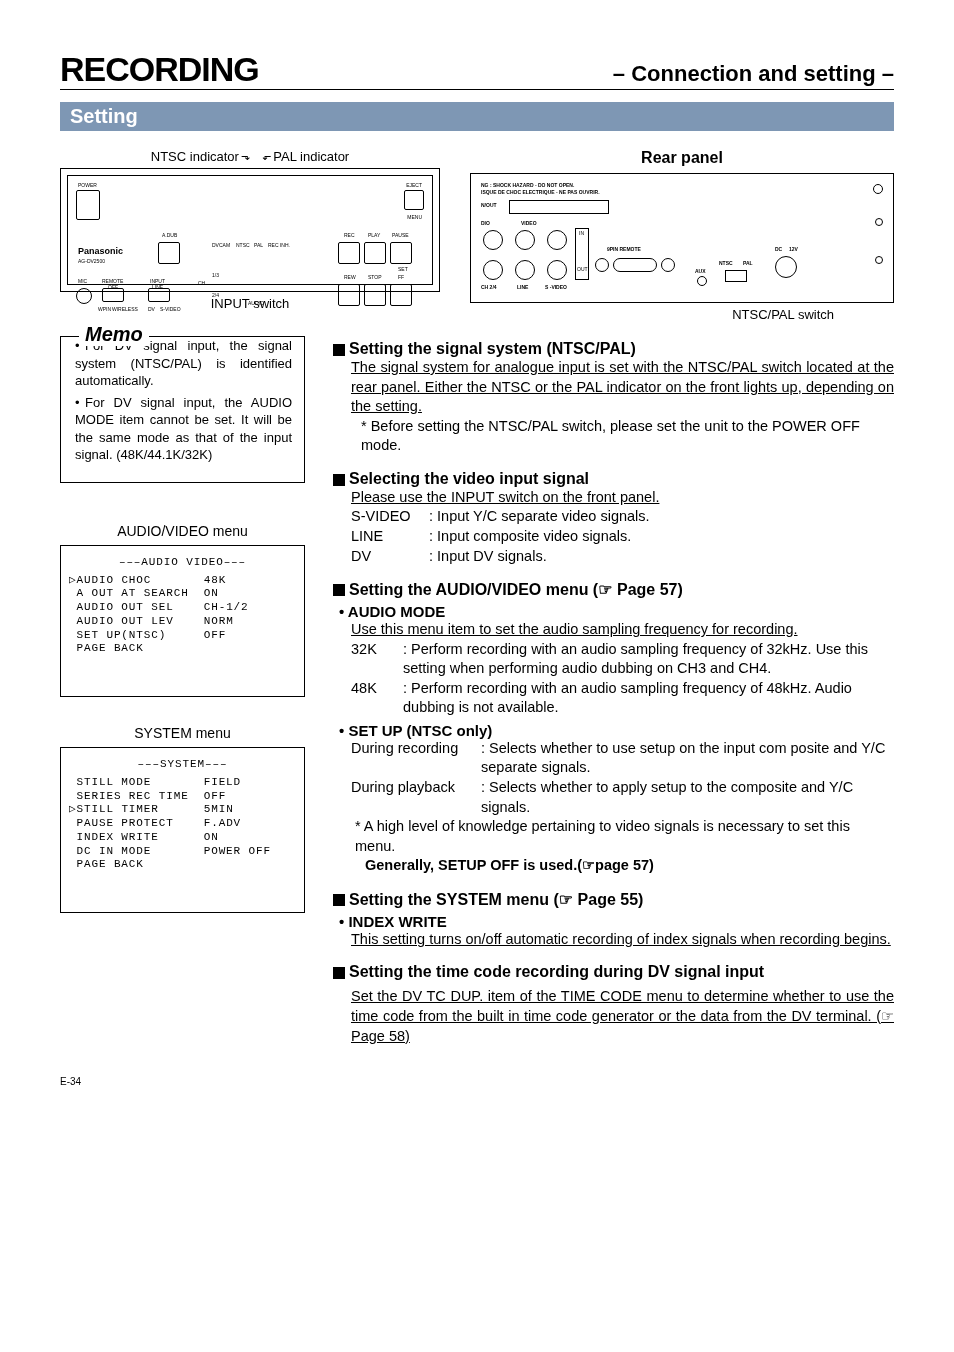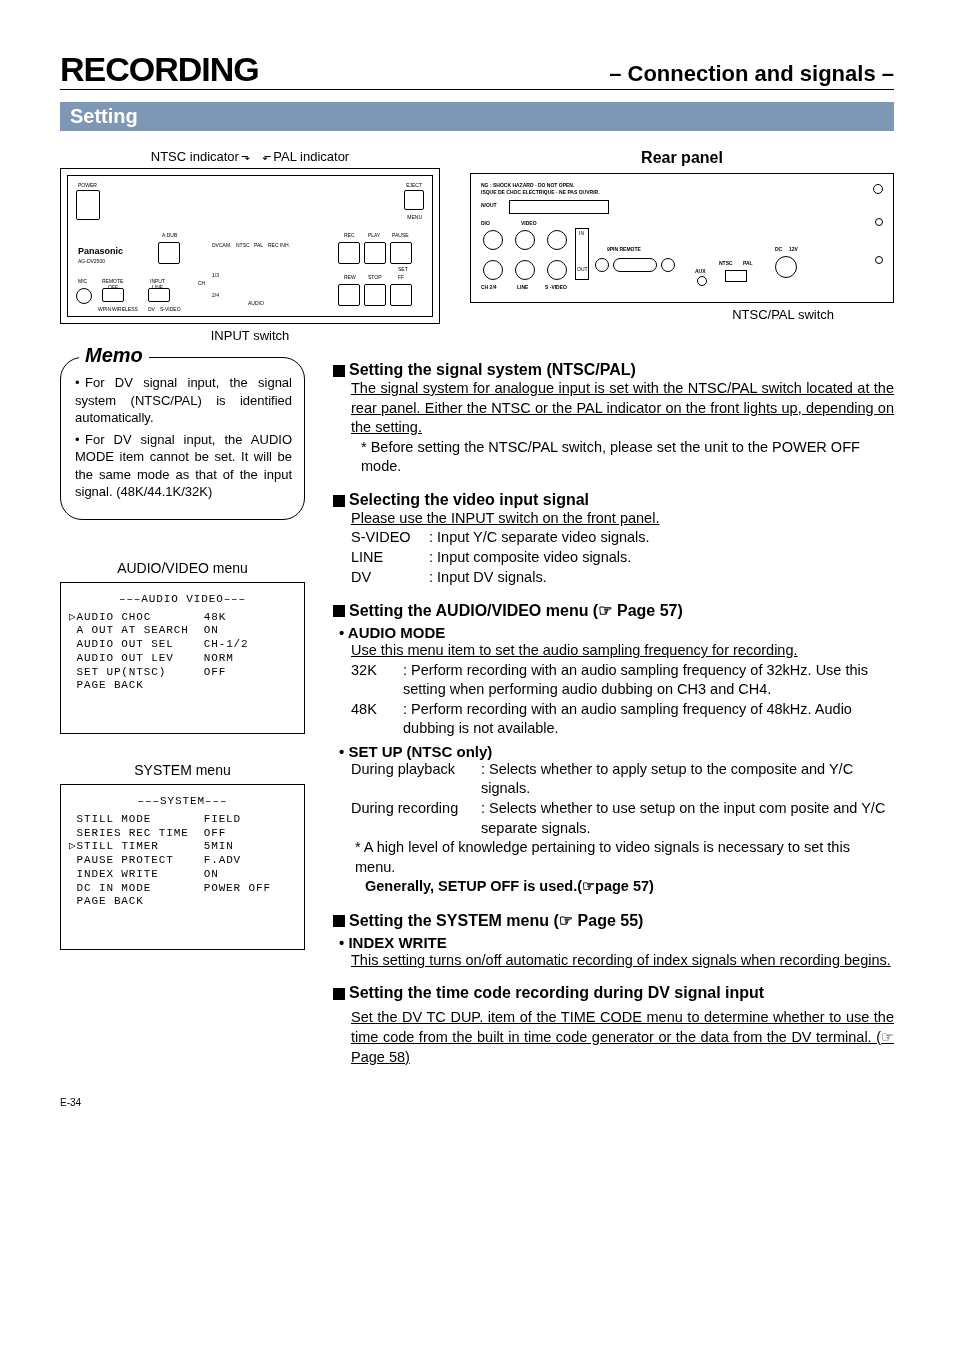--- a/index.html
+++ b/index.html
@@ -11,32 +11,32 @@
     margin: 0 auto;
     padding: 50px 60px 40px 60px;
     font-size: 14px;
   }
   .page-header { display: flex; align-items: baseline; justify-content: space-between; border-bottom: 1px solid #000; margin-bottom: 12px; }
   .page-title-left { font-family: "Arial Black", Arial, sans-serif; font-size: 34px; font-weight: 900; letter-spacing: -1px; }
   .page-title-right { font-family: "Arial Black", Arial, sans-serif; font-size: 22px; font-weight: 900; }
   .setting-bar { background: #7e97b4; color: #fff; font-weight: bold; font-size: 20px; padding: 3px 10px; margin-bottom: 18px; }
   .panels-row { display: flex; gap: 30px; align-items: flex-start; margin-bottom: 14px; }
   .panel-box { border: 1px solid #000; position: relative; }
-  .front-panel { width: 380px; height: 156px; }
+  .front-panel { width: 380px; height: 124px; }
   .rear-block { flex: 1; }
   .rear-title { text-align: center; font-weight: bold; font-size: 16px; margin-bottom: 6px; }
   .rear-panel { width: 100%; height: 130px; }
   .panel-callout { font-size: 13px; text-align: center; margin-top: 4px; }
   .indicators-row { display:flex; justify-content:center; gap:12px; font-size:13px; margin-bottom:4px; }
   .ind-item { display:flex; align-items:center; gap:2px;justify-content:center; }
   .ind-arrow { font-size:11px; }
   .body-row { display: flex; gap: 28px; }
   .left-col { width: 245px; flex-shrink: 0; }
   .right-col { flex: 1; }
-  .memo-box { border: 1px solid #000; border-radius: 22px; padding: 16px 12px 14px 14px; position: relative; margin-bottom: 40px; }
+  .memo-box { border: 1px solid #000; border-radius: 0; padding: 0 12px 14px 14px; position: relative; margin-bottom: 40px; }
   .memo-title { position: absolute; top: -14px; left: 18px; background: #fff; padding: 0 6px; font-size: 20px; font-weight: bold; font-style: italic; }
   .memo-box ul { list-style: none; }
   .memo-box li { font-size: 13px; line-height: 1.35; margin-bottom: 4px; text-align: justify; }
   .memo-bullet { display:inline-block; width:10px; }
   .menu-caption { text-align: center; font-size: 14px; margin-bottom: 6px; }
   .menu-screen { border: 1px solid #000; padding: 10px 8px 40px 8px; font-family: "Courier New", monospace; font-size: 11px; white-space: pre; line-height: 1.25; margin-bottom: 28px; letter-spacing: 0.08em; }
   .menu-screen .hdr { text-align: center; margin-bottom: 4px; }
   .rt-h { display: flex; align-items: flex-start; gap: 4px; font-weight: bold; font-size: 16px; margin-top: 4px; }
   .rt-h .sq { width: 12px; height: 12px; background:#000; margin-top: 4px; flex-shrink:0; }
   .rt-block { margin-left: 18px; font-size: 14.5px; line-height: 1.35; text-align: justify; text-decoration: underline; }
@@ -60,21 +60,21 @@
   .rp-circle { position:absolute; border:1px solid #000; border-radius:50%; }
   .rp-rect { position:absolute; border:1px solid #000; }
   .rp-label { position:absolute; font-size:5px; }
   .pana { position:absolute; font-weight:bold; font-size:9px; left:10px; top:70px; }
 </style>
 </head>
 <body>
 
 <div class="page-header">
   <span class="page-title-left">RECORDING</span>
-  <span class="page-title-right">– Connection and signals –</span>
+  <span class="page-title-right">– Connection and setting –</span>
 </div>
 
 <div class="setting-bar">Setting</div>
 
 <div class="panels-row">
   <div>
     <div class="indicators-row">
       <span class="ind-item">
           <span>NTSC indicator</span> 
           <span class="ind-arrow">⬎</span>
@@ -244,27 +244,27 @@
     <div class="def-row2">
         <span class="term">32K</span>
         <span>: Perform recording with an audio sampling frequency of 32kHz. Use this setting when performing audio dubbing on CH3 and CH4.</span>
       </div>
     <div class="def-row2">
         <span class="term">48K</span>
         <span>: Perform recording with an audio sampling frequency of 48kHz. Audio dubbing is not available.</span>
       </div>
     <div class="sub-bullet">• SET UP (NTSC only)</div>
     <div class="def-row3">
+        <span class="term">During recording</span>
+        <span>: Selects whether to use setup on the input com posite and Y/C separate signals.</span>
+      </div>
+    <div class="def-row3">
         <span class="term">During playback</span>
         <span>: Selects whether to apply setup to the composite and Y/C signals.</span>
       </div>
-    <div class="def-row3">
-        <span class="term">During recording</span>
-        <span>: Selects whether to use setup on the input com posite and Y/C separate signals.</span>
-      </div>
     <div class="rt-note" style="margin-left:22px;">* A high level of knowledge pertaining to video signals is necessary to set this menu.</div>
     <div class="rt-note" style="margin-left:32px;font-weight:bold;">Generally, SETUP OFF is used.(☞page 57)</div>
 
     <div class="sp"></div>
     <div class="rt-h">
         <span class="sq"></span>
         <span>Setting the SYSTEM menu (☞ Page 55)</span>
       </div>
     <div class="sub-bullet">• INDEX WRITE</div>
     <div class="rt-block">This setting turns on/off automatic recording of index signals when recording begins.</div>

